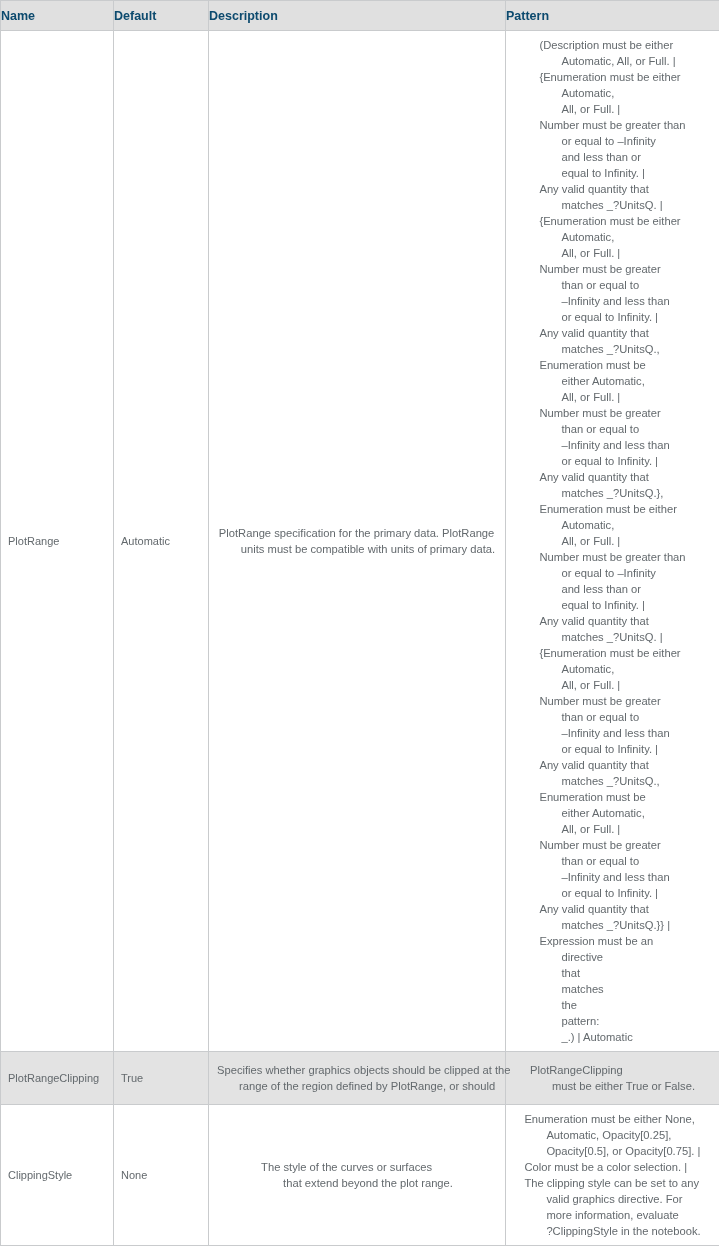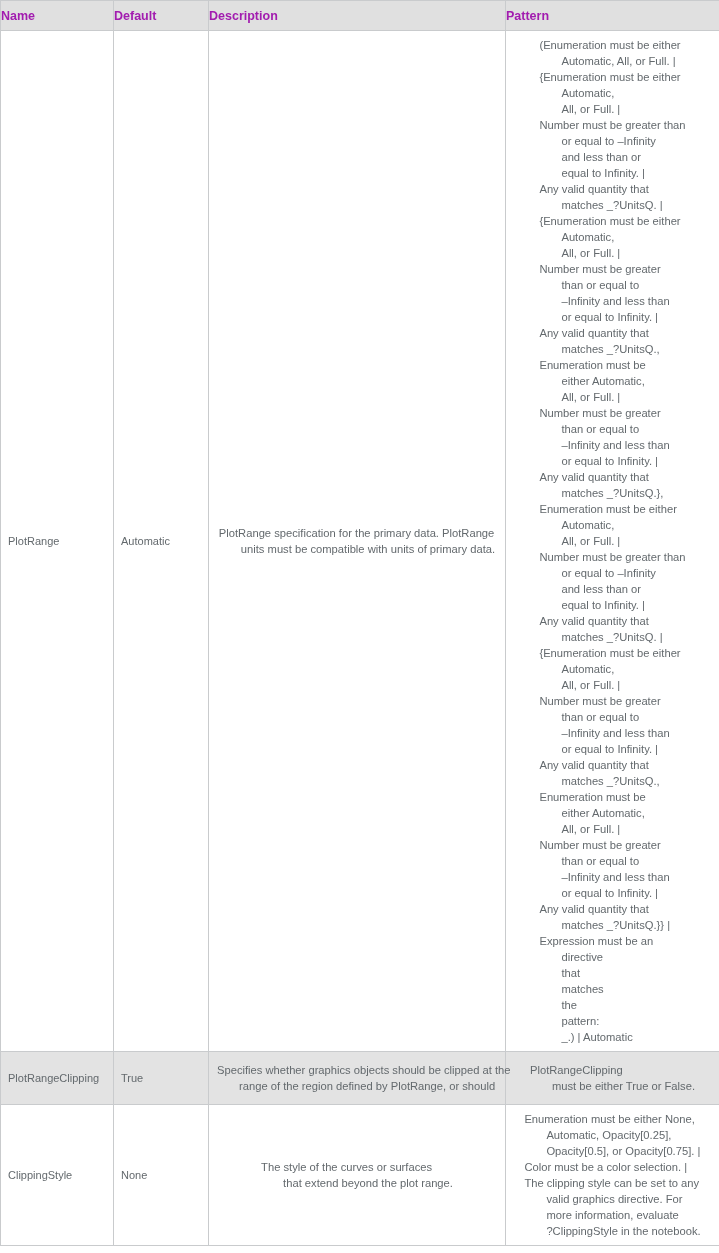--- a/index.html
+++ b/index.html
@@ -28,21 +28,21 @@
     border: 1px solid #c9cbcd;
     vertical-align: middle;
     padding: 0;
   }
   thead th {
     background: #e0e0e0;
     height: 30px;
     text-align: left;
     font-size: 12.5px;
     font-weight: bold;
-    color: #a21caf;
+    color: #0c4a6e;
     padding: 0 7px;
     border-bottom: 1px solid #b0b3b5;
   }
   tbody tr.alt > td { background: #e3e3e3; }
   tbody tr > td { background: #ffffff; }
 
   .cell-inner {
     padding: 6px 7px;
     font-size: 11px;
     line-height: 16px;
@@ -101,21 +101,21 @@
           <div class="hang-wrap">
             <div class="hang">
               <span class="ln i0">PlotRange specification for the primary data.  PlotRange</span>
               <span class="ln i1">units must be compatible with units of primary data.</span>
             </div>
           </div>
         </td>
         <td class="pattern-block" style="vertical-align: top;">
           <div class="hang-wrap">
             <div class="hang">
-              <span class="ln i0">(Enumeration must be either</span>
+              <span class="ln i0">(Description must be either</span>
               <span class="ln i1">Automatic, All, or Full.  |</span>
               <span class="ln i0">{Enumeration must be either</span>
               <span class="ln i1">Automatic,</span>
               <span class="ln i1">All, or Full.  |</span>
               <span class="ln i0">Number must be greater than</span>
               <span class="ln i1">or equal to –Infinity</span>
               <span class="ln i1">and less than or</span>
               <span class="ln i1">equal to Infinity.  |</span>
               <span class="ln i0">Any valid quantity that</span>
               <span class="ln i1">matches _?UnitsQ.  |</span>

